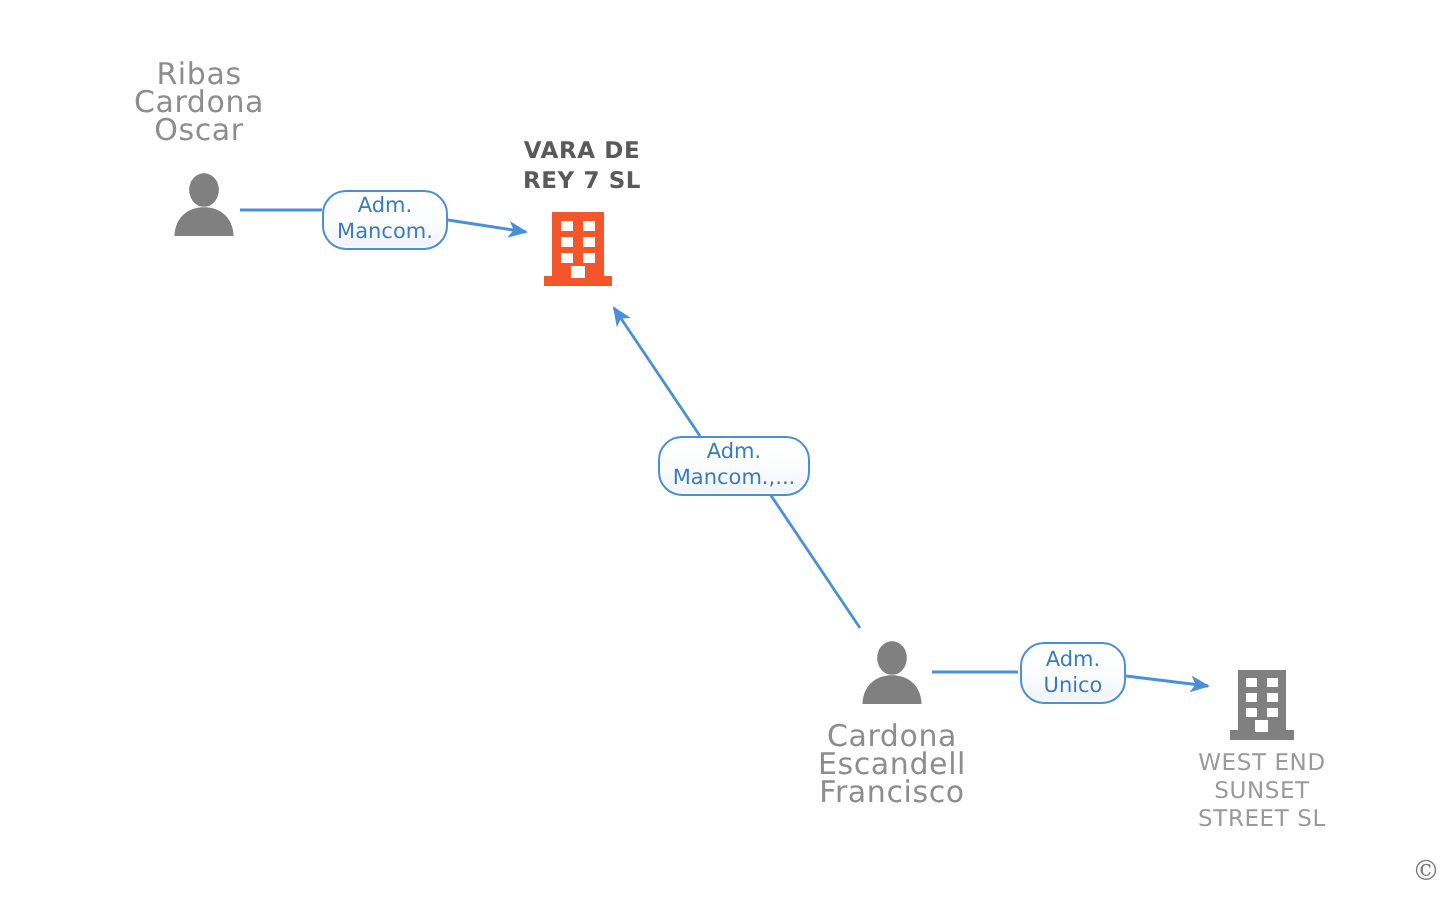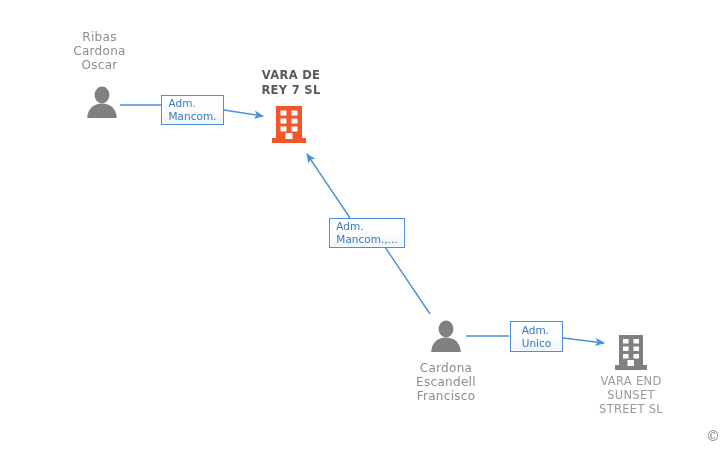--- a/index.html
+++ b/index.html
@@ -29,21 +29,21 @@
 
   
   .node-label {
     position: absolute;
     text-align: center;
     line-height: 14px;
     white-space: pre-line;
     letter-spacing: 0.3px;
   }
   .person-label {
-    font-size: 12px;
+    font-size: 15px;
     color: #8d8d8d;
     font-family: "DejaVu Sans", sans-serif;
   }
   .company-label-strong {
     font-size: 11.5px;
     color: #5a5a5a;
     font-weight: bold;
     font-family: "DejaVu Sans", sans-serif;
     line-height: 15px;
   }
@@ -58,27 +58,27 @@
   .icon {
     position: absolute;
   }
   .icon svg { display: block; }
 
   
   .rel-box {
     position: absolute;
     box-sizing: border-box;
     border: 1px solid #4a90d9;
-    border-radius: 0;
+    border-radius: 12px;
     background: linear-gradient(to bottom, #ffffff 0%, #fbfcfe 55%, #eef4fb 100%);
     color: #3a7bbf;
     font-size: 10.5px;
     font-family: "DejaVu Sans", sans-serif;
     line-height: 13px;
-    text-align: left;
+    text-align: center;
     display: flex;
     align-items: center;
     justify-content: center;
     white-space: pre-line;
     box-shadow: 0 0 0 1px rgba(255,255,255,0.6) inset;
   }
 
   
   #watermark {
     position: absolute;
@@ -178,21 +178,21 @@
       <rect x="9" y="5" width="5.5" height="4.5" fill="#ffffff"></rect>
       <rect x="19.5" y="5" width="5.5" height="4.5" fill="#ffffff"></rect>
       <rect x="9" y="12.5" width="5.5" height="4.5" fill="#ffffff"></rect>
       <rect x="19.5" y="12.5" width="5.5" height="4.5" fill="#ffffff"></rect>
       <rect x="9" y="20" width="5.5" height="4.5" fill="#ffffff"></rect>
       <rect x="19.5" y="20" width="5.5" height="4.5" fill="#ffffff"></rect>
       <rect x="13.5" y="26" width="6.5" height="6" fill="#ffffff"></rect>
     </svg>
   </div>
 
-  <div class="node-label company-label-soft" style="left:581px; top:374px; width:100px;">VARA END
+  <div class="node-label company-label-soft" style="left:581px; top:374px; width:100px;">WEST END
 SUNSET
 STREET SL</div>
 
   <div class="rel-box" style="left:161px; top:95px; width:63px; height:30px;">Adm.
 Mancom.</div>
 
   <div class="rel-box" style="left:329px; top:218px; width:76px; height:30px;">Adm.
 Mancom.,...</div>
 
   <div class="rel-box" style="left:510px; top:321px; width:53px; height:31px;">Adm.

